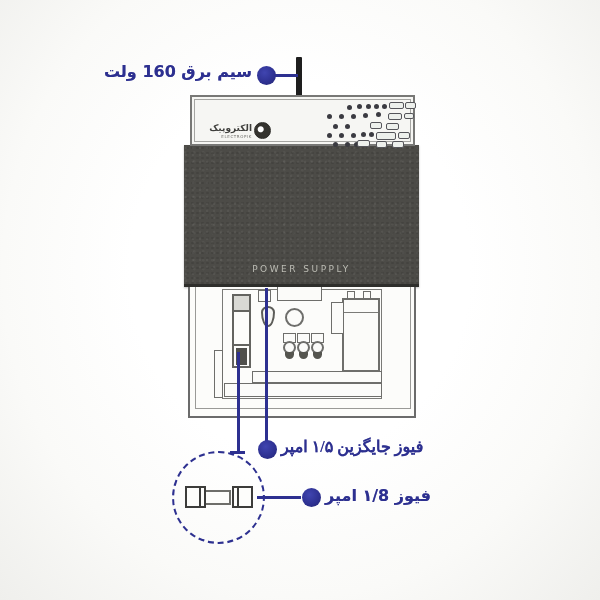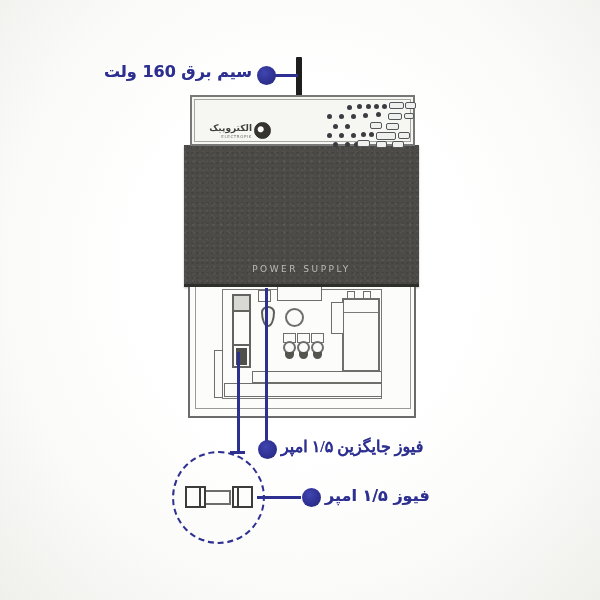--- a/index.html
+++ b/index.html
@@ -210,15 +210,15 @@
   <div class="abs">
     <div class="abs fuse-body" style="left:203px;top:490px;"></div>
     <div class="abs fuse-cap" style="left:185px;top:486px;"></div>
     <div class="abs fuse-cap-line" style="left:199px;top:487px;"></div>
     <div class="abs fuse-cap" style="left:232px;top:486px;"></div>
     <div class="abs fuse-cap-line" style="left:237px;top:487px;"></div>
   </div>
 
   <div class="abs leader" style="left:257px;top:496px;width:44px;height:2.5px;"></div>
   <div class="abs callout-dot" style="left:302px;top:488px;"></div>
-  <div class="abs callout-text" style="left:325px;top:486px;">فیوز ۱/۵ امپر</div>
+  <div class="abs callout-text" style="left:325px;top:486px;">فیوز ۱/8 امپر</div>
 
 </div>
 
 </body></html>

